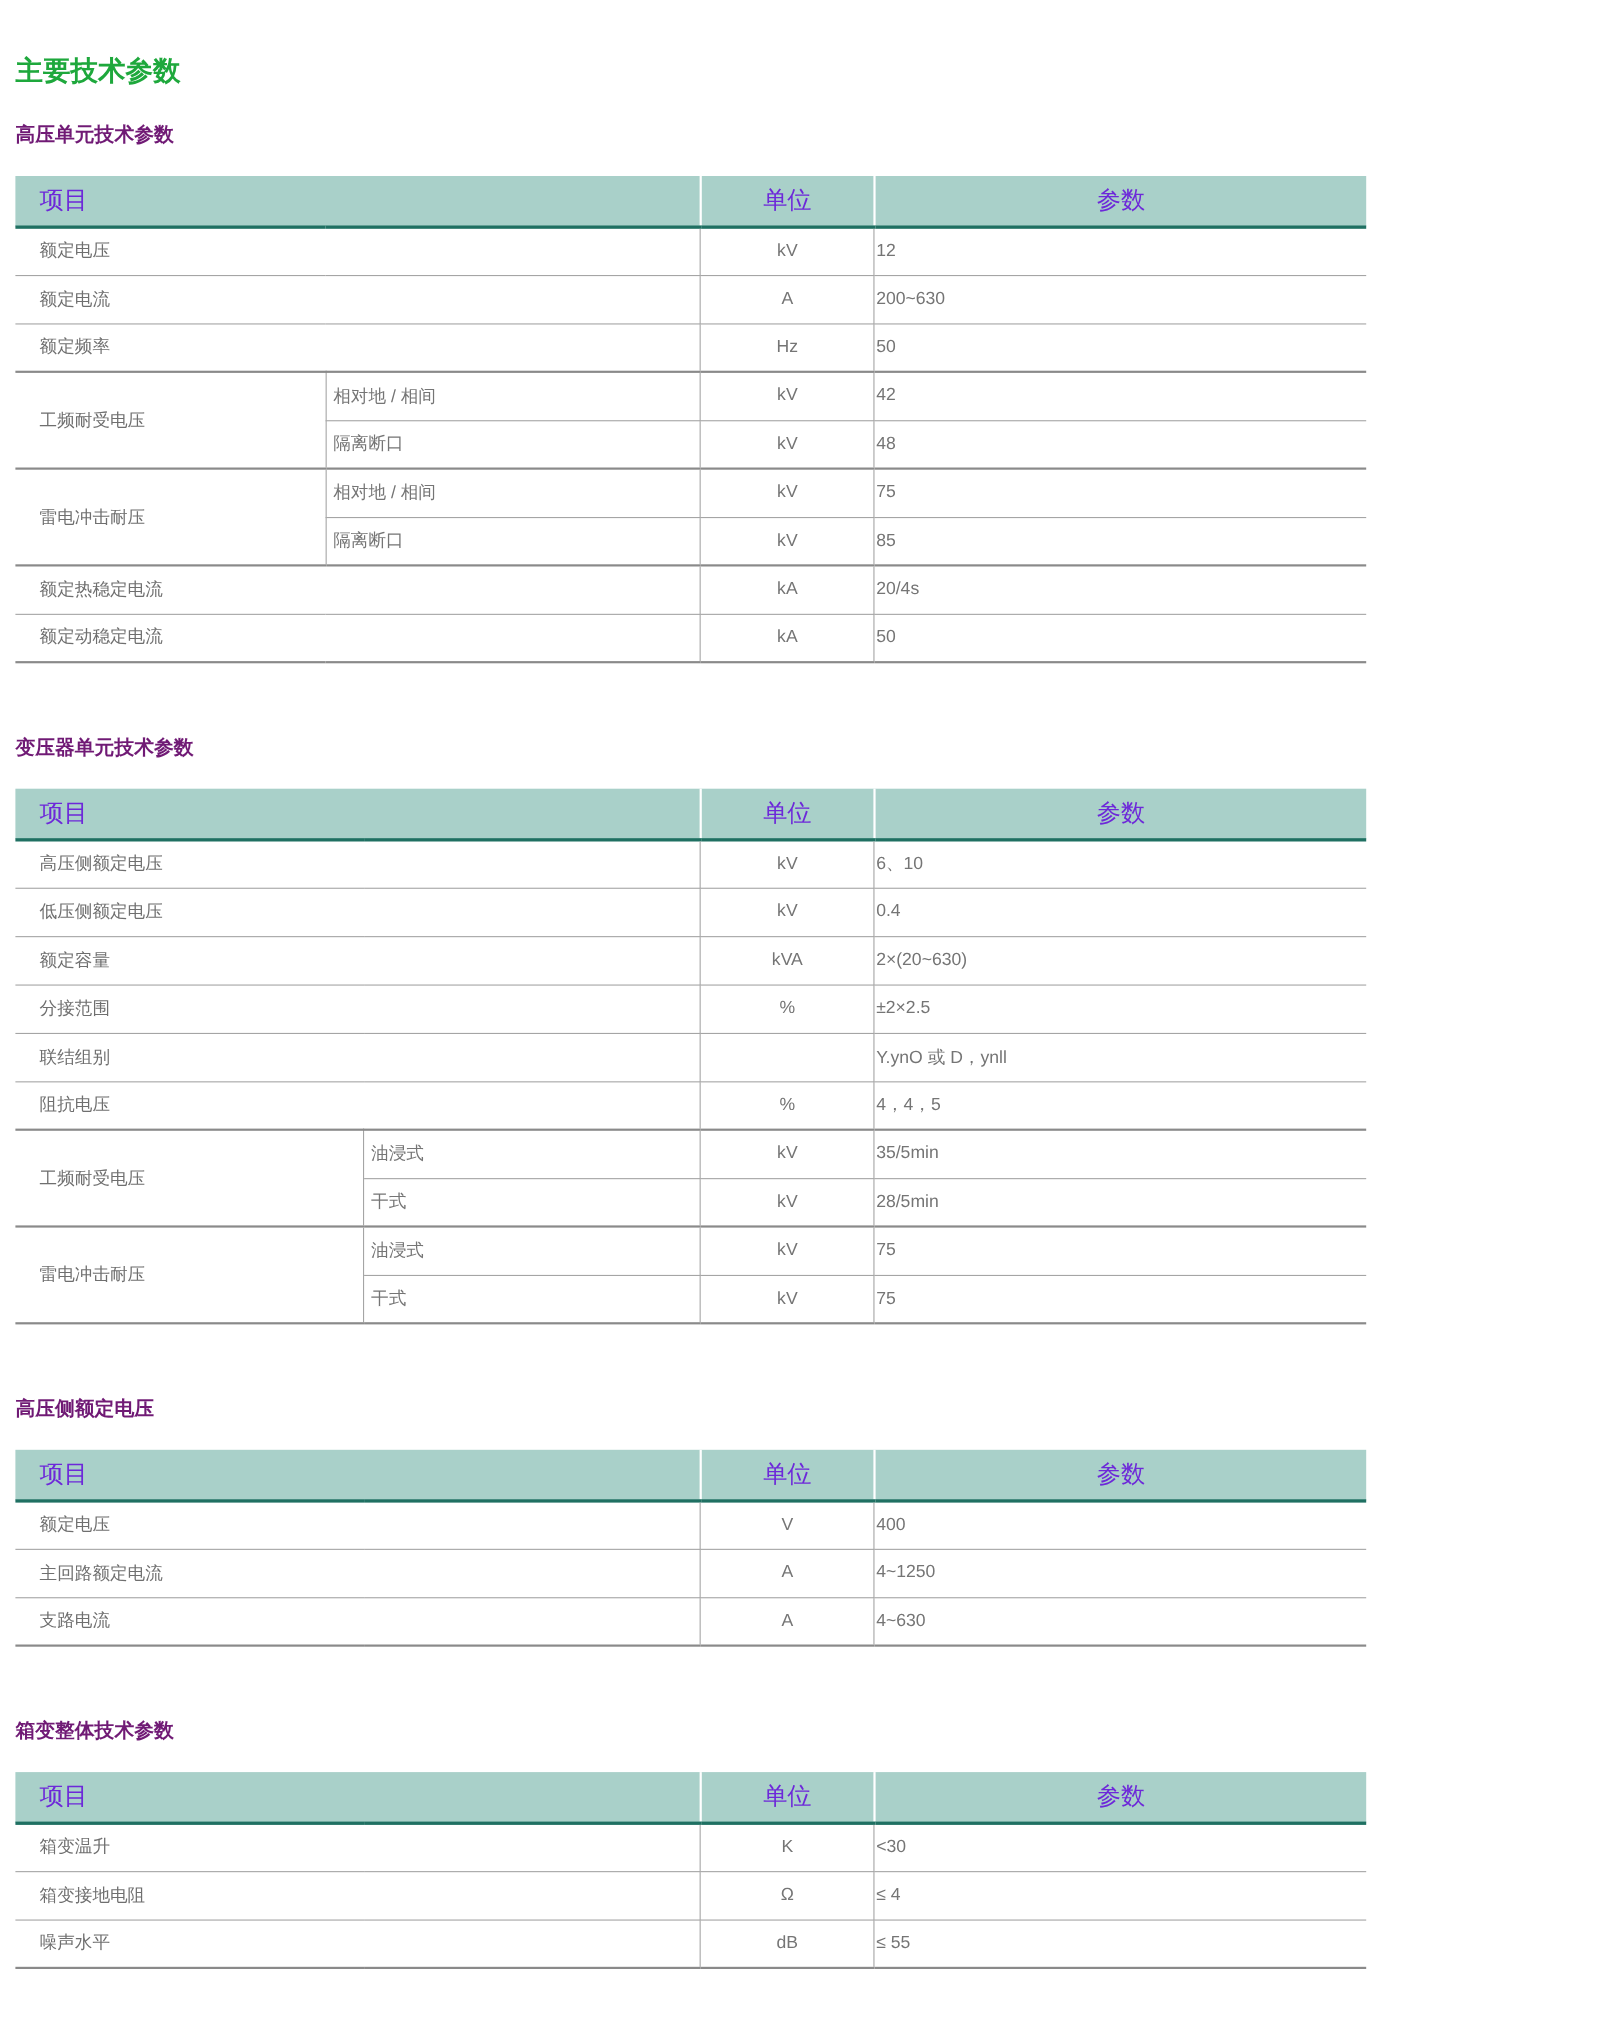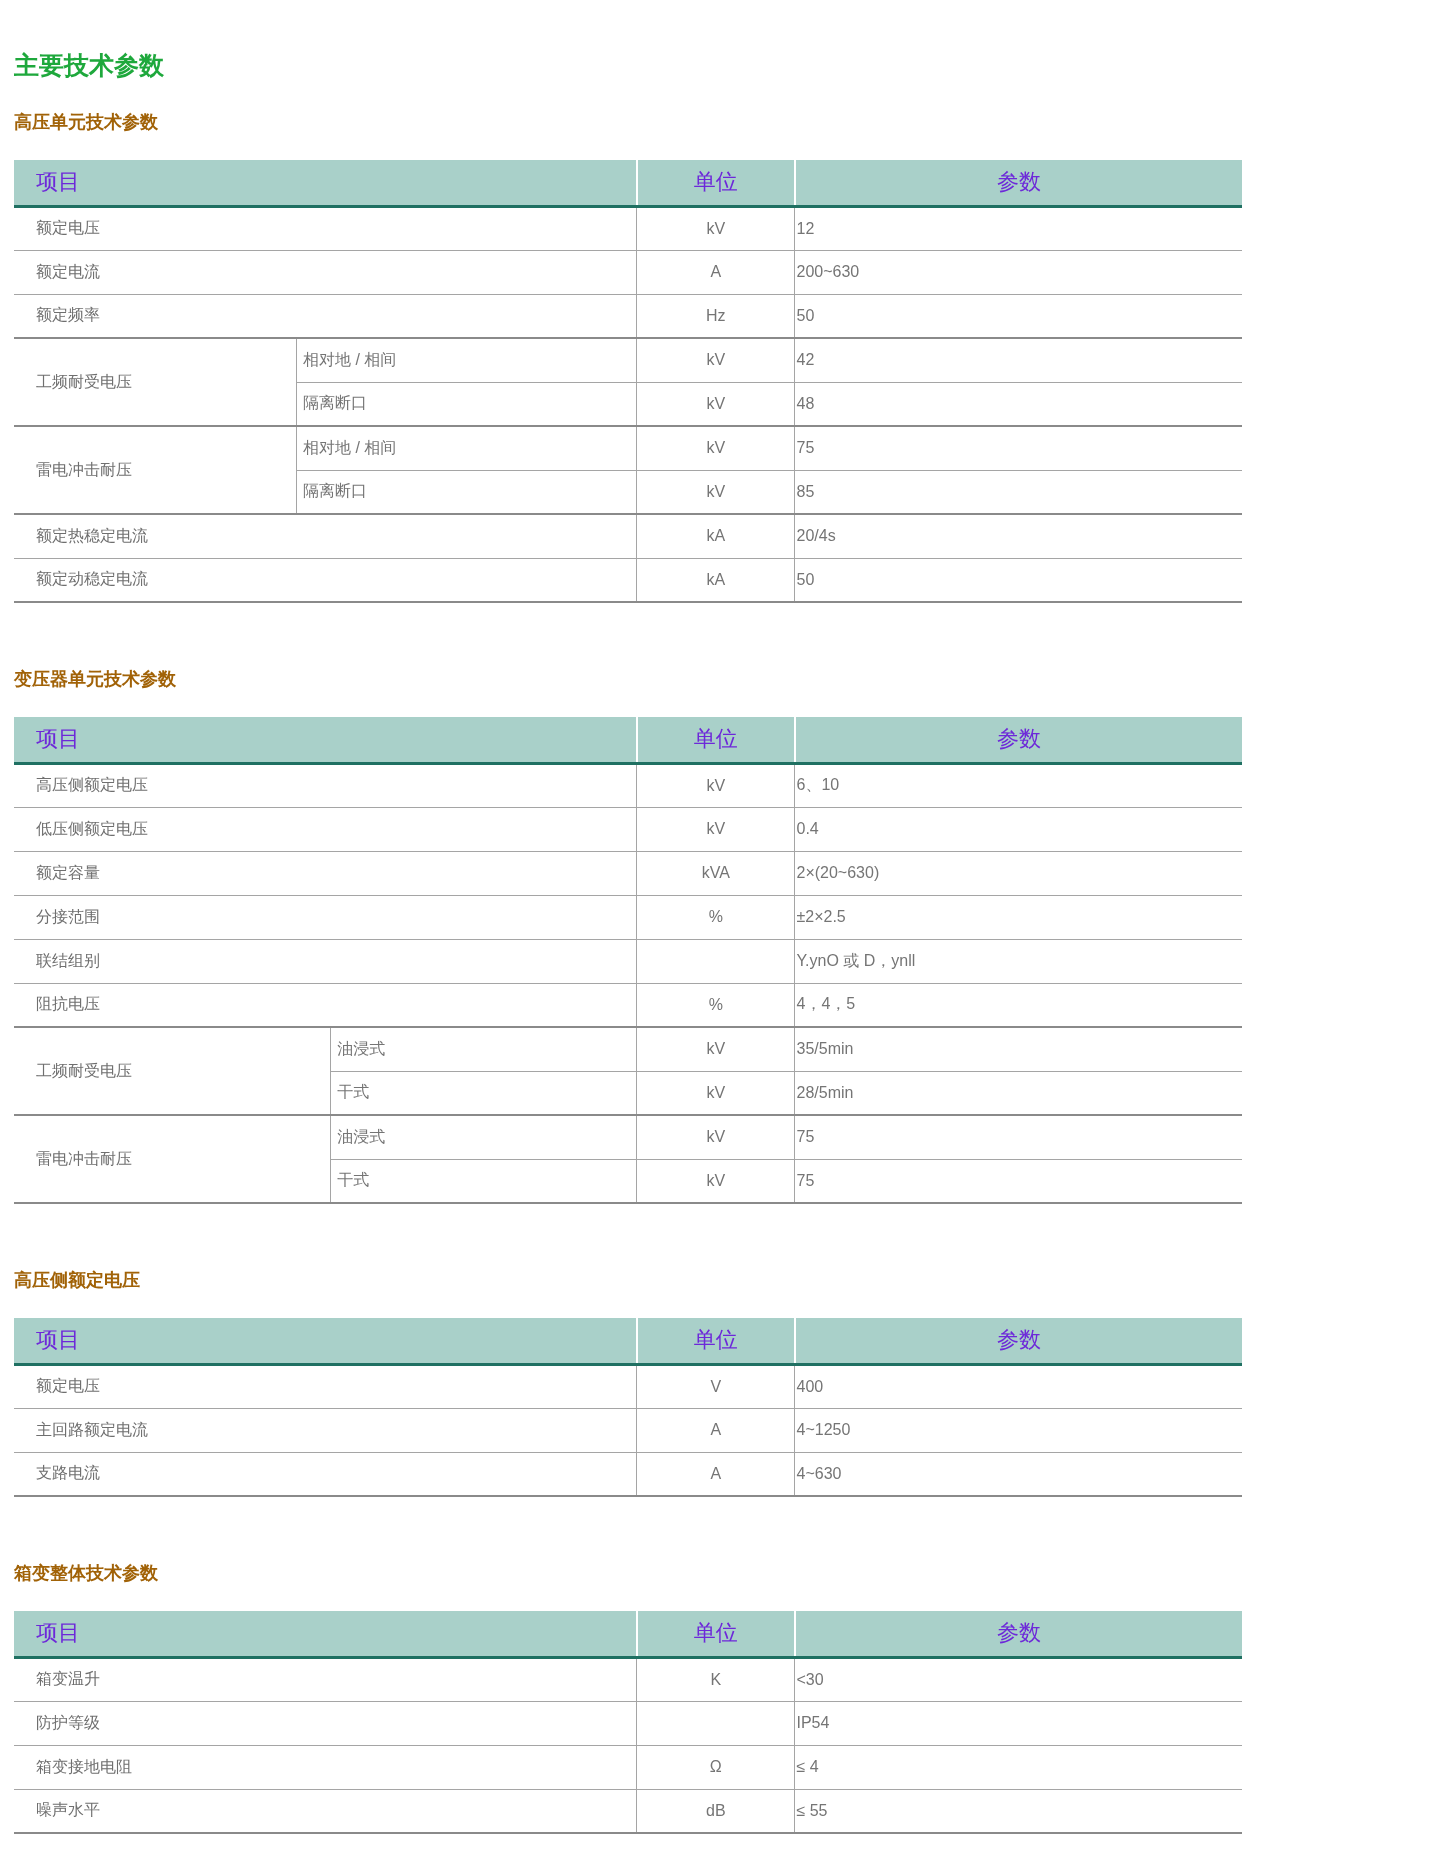--- a/index.html
+++ b/index.html
@@ -18,21 +18,21 @@
   }
   main{width:1228px;margin-left:14px;padding-top:48px;}
   h1{
     color:var(--title-green);
     font-size:25px;
     font-weight:600;
     margin:0;
     line-height:34px;
   }
   h2{
-    color:#a16207;
+    color:#701a75;
     font-size:18px;
     font-weight:700;
     margin:64px 0 26px 0;
     line-height:24px;
   }
   section:first-of-type h2{margin-top:28px;}
   table{border-collapse:collapse;width:100%;table-layout:fixed;}
   thead th{
     background:var(--header-bg);
     height:46px;
@@ -253,25 +253,20 @@
               <th class="h-param">参数</th>
             </tr>
           </thead>
           <tbody>
             <tr>
               <td class="c-item" colspan="2">箱变温升</td>
               <td class="c-unit">K</td>
               <td class="c-value">&lt;30</td>
             </tr>
             <tr>
-              <td class="c-item" colspan="2">防护等级</td>
-              <td class="c-unit"></td>
-              <td class="c-value">IP54</td>
-            </tr>
-            <tr>
               <td class="c-item" colspan="2">箱变接地电阻</td>
               <td class="c-unit">Ω</td>
               <td class="c-value">≤ 4</td>
             </tr>
             <tr>
               <td class="c-item thick" colspan="2">噪声水平</td>
               <td class="c-unit thick">dB</td>
               <td class="c-value thick">≤ 55</td>
             </tr>
           </tbody>

